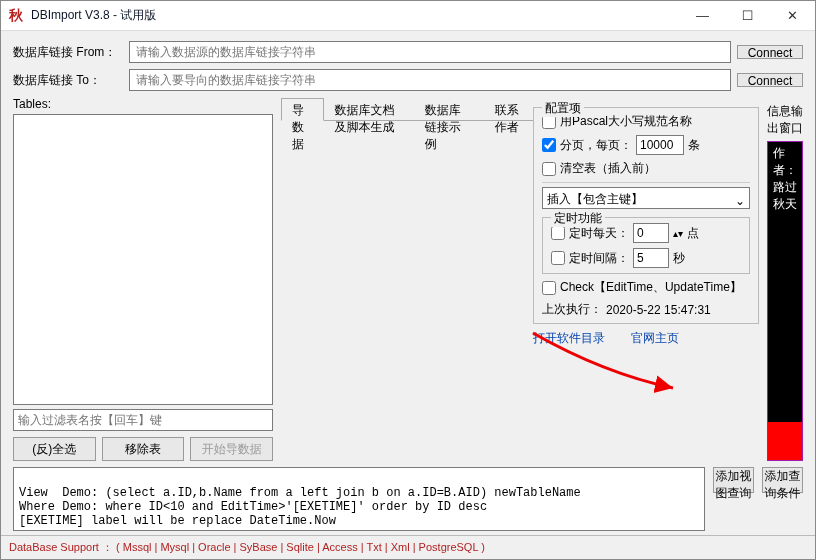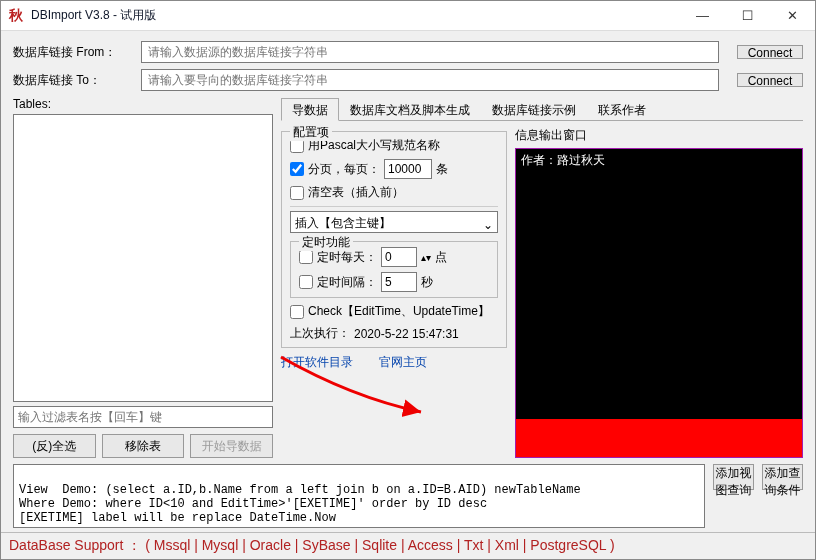--- a/index.html
+++ b/index.html
@@ -4,33 +4,33 @@
 <style>
 * { box-sizing: border-box; margin: 0; padding: 0; }
 body { font-family: "Microsoft YaHei", SimSun, Arial, sans-serif; font-size: 12px; background: #f0f0f0; width: 816px; height: 560px; overflow: hidden; }
 .window { width: 816px; height: 560px; background: #f0f0f0; border: 1px solid #888; display: flex; flex-direction: column; }
 .titlebar { height: 30px; background: #fff; display: flex; align-items: center; border-bottom: 1px solid #ddd; }
 .titlebar-icon { width: 20px; height: 20px; margin: 0 5px; display: flex; align-items: center; justify-content: center; color: #b22; font-size: 14px; font-weight: bold; }
 .titlebar-title { flex: 1; font-size: 12px; color: #0f172a; }
 .winbtns { display: flex; }
 .winbtn { width: 45px; height: 30px; display: flex; align-items: center; justify-content: center; font-size: 13px; color: #333; }
 .content { flex: 1; padding: 10px 12px 4px 12px; display: flex; flex-direction: column; gap: 6px; }
-.conn-row { display: flex; align-items: center; gap: 18px; }
+.conn-row { display: flex; align-items: center; gap: 6px; }
 .conn-label { width: 110px; font-size: 12px; }
 .conn-input { flex: 1; height: 22px; border: 1px solid #7a7a7a; background: #fff; padding: 2px 6px; font-size: 12px; font-family: inherit; }
 .conn-btn { width: 66px; height: 14px; border: 1px solid #999; background: #e8e8e8; font-size: 12px; }
 .mid { display: flex; gap: 8px; flex: 1; }
 .left { width: 260px; display: flex; flex-direction: column; }
 .tables-label { font-size: 12px; margin-bottom: 3px; }
 .tables-list { flex: 1; border: 1px solid #7a7a7a; background: #fff; }
 .filter-input { height: 22px; border: 1px solid #7a7a7a; background: #fff; padding: 2px 4px; font-size: 12px; margin-top: 4px; font-family: inherit; }
 .btn-row { display: flex; gap: 6px; margin-top: 6px; }
 .gbtn { height: 24px; border: 1px solid #999; background: #e8e8e8; font-size: 12px; padding: 0 10px; flex: 1; }
 .gbtn.disabled { color: #9a9a9a; }
-.right { flex: 1; display: flex; flex-direction: column; }
+.right { flex: 1; display: flex; flex-direction: row; }
 .tabs { display: flex; border-bottom: 1px solid #aaa; height: 24px; }
 .tab { padding: 3px 10px; font-size: 12px; border: 1px solid transparent; border-bottom: none; position: relative; top: 1px; }
 .tab.active { border-color: #aaa; background: #f0f0f0; border-bottom: 1px solid #f0f0f0; }
 .tabbody { flex: 1; display: flex; gap: 8px; padding-top: 6px; }
 .config { width: 226px; display: flex; flex-direction: column; }
 .groupbox { border: 1px solid #bbb; padding: 0 8px; position: relative; margin-top: 4px; }
 .groupbox-title { position: absolute; top: -8px; left: 8px; background: #f0f0f0; padding: 0 3px; font-size: 12px; }
 .cfg-row { display: flex; align-items: center; gap: 4px; margin: 5px 0; font-size: 12px; }
 .cfg-row input[type=checkbox] { width: 14px; height: 14px; }
 .numbox { width: 48px; height: 20px; border: 1px solid #7a7a7a; background: #fff; text-align: left; padding: 0 3px; font-size: 12px; }
@@ -39,21 +39,21 @@
 .link-row { display: flex; gap: 26px; margin-top: 6px; }
 .link { color: #0645ad; font-size: 12px; cursor: pointer; }
 .output { flex: 1; display: flex; flex-direction: column; }
 .output-title { font-size: 12px; margin-bottom: 4px; }
 .output-box { flex: 1; border: 1px solid #a21caf; background: #000; color: #fff; padding: 3px 5px; font-size: 12px; position: relative; }
 .output-red { position: absolute; left: 0; right: 0; bottom: 0; height: 38px; background: #f00; }
 .bottom { display: flex; gap: 8px; align-items: stretch; }
 .demo { flex: 1; height: 64px; border: 1px solid #7a7a7a; background: #fff; padding: 18px 5px; font-family: "Courier New", monospace; font-size: 12px; white-space: pre; overflow: hidden; }
 .side-btns { width: 90px; display: flex; flex-direction: row; gap: 8px; justify-content: center; }
 .sbtn { height: 26px; border: 1px solid #999; background: #e8e8e8; font-size: 12px; }
-.status { border-top: 1px solid #bbb; padding: 4px 8px; font-size: 14px; color: #b22222; background: #f0f0f0; }
+.status { border-top: 1px solid #bbb; padding: 4px 8px; font-size: 11px; color: #b22222; background: #f0f0f0; }
 .arrow { position: absolute; pointer-events: none; }
 </style>
 </head>
 <body>
 
 <div class="window">
   <div class="titlebar">
     <div class="titlebar-icon">秋</div>
     <div class="titlebar-title">DBImport V3.8 - 试用版</div>
     <div class="winbtns">

